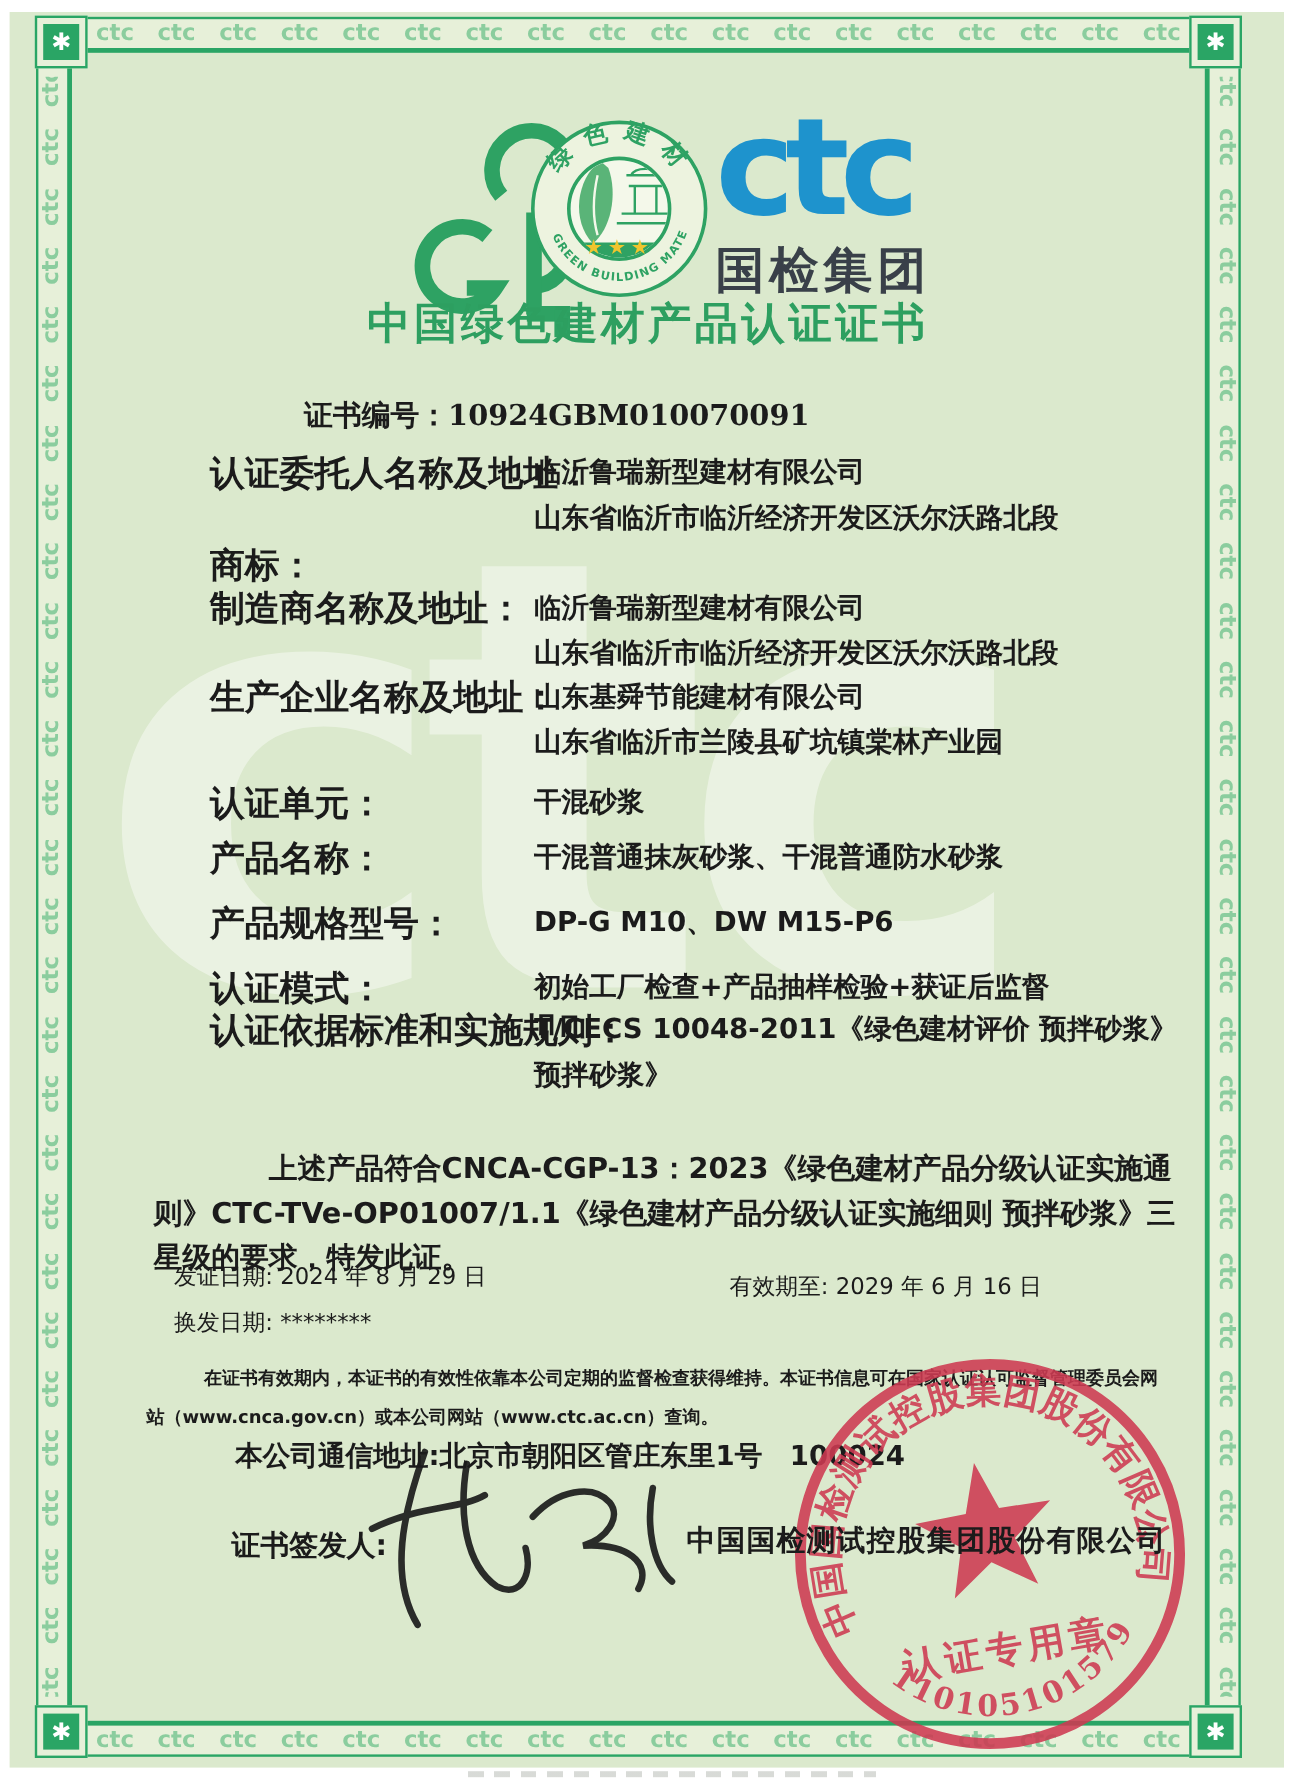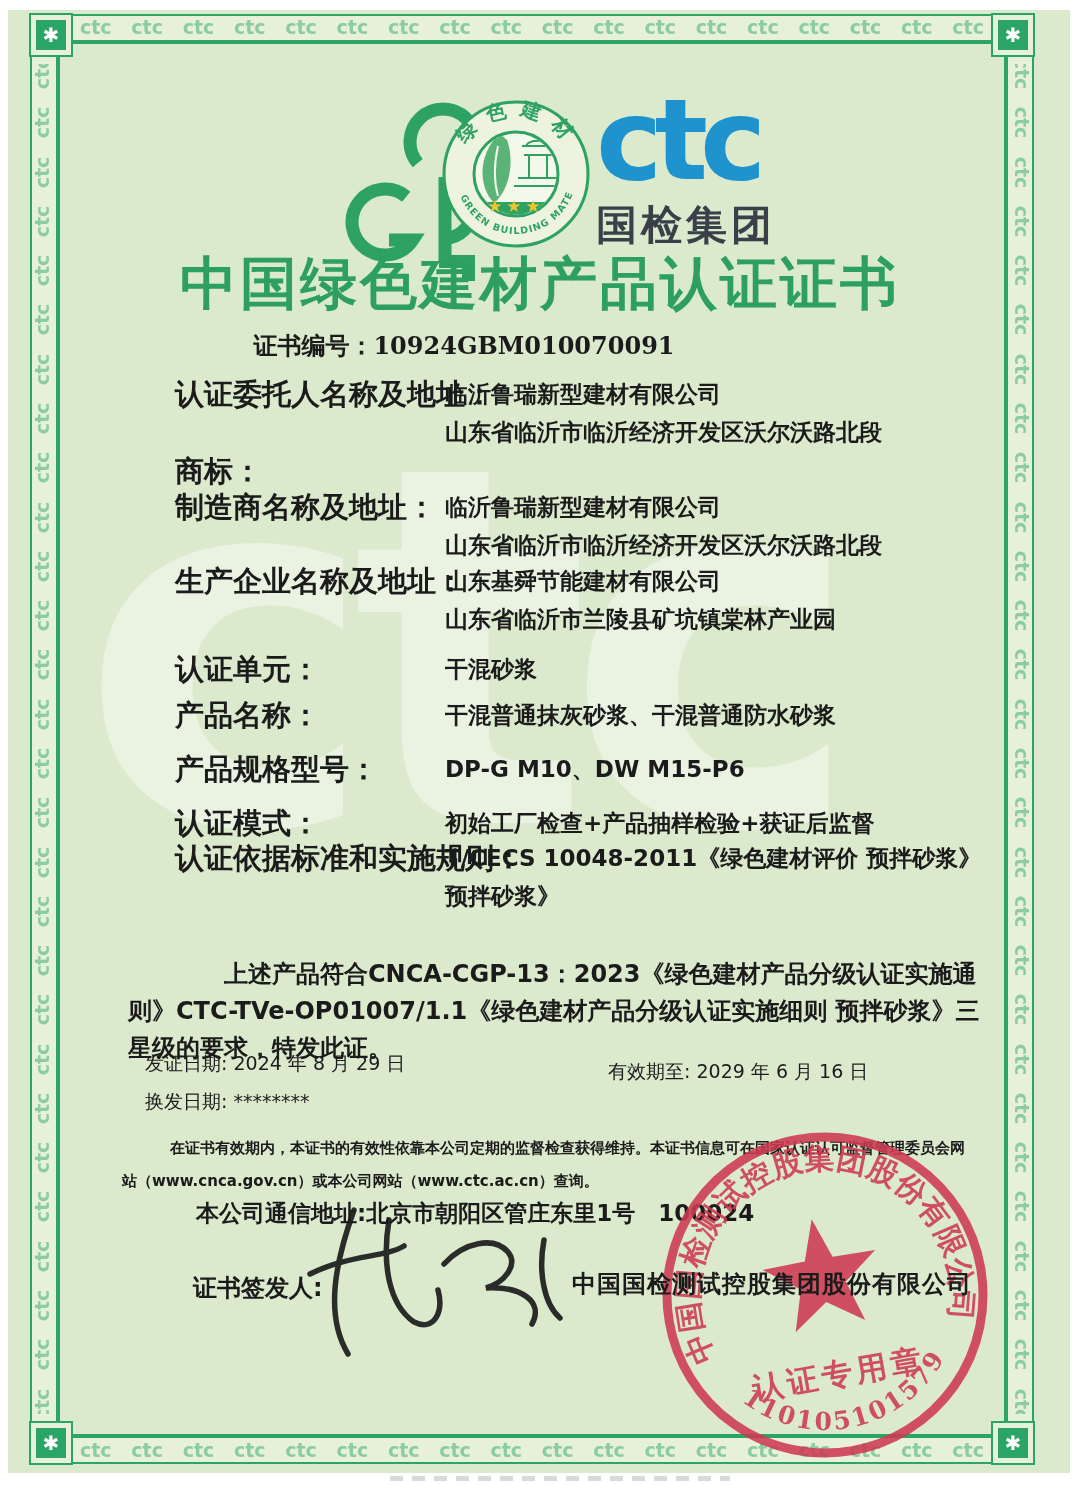--- a/index.html
+++ b/index.html
@@ -31,21 +31,21 @@
   .watermark{position:absolute;left:80px;top:400px;font-size:500px;font-weight:bold;line-height:1;
              letter-spacing:-25px;color:rgba(255,255,255,0.42);z-index:2;pointer-events:none;
              font-family:"DejaVu Sans",sans-serif;}
   
   .logo-gbp{position:absolute;left:333px;top:92px;z-index:3;}
   .logo-badge{position:absolute;left:440px;top:98px;z-index:3;}
   .logo-ctc{position:absolute;left:596px;top:84px;z-index:3;width:220px;}
   .ctc-word{font-size:112px;font-weight:800;letter-spacing:-8px;color:#1e93cd;line-height:1;
             font-family:"DejaVu Sans",sans-serif;}
   .ctc-sub{font-size:41px;font-weight:700;letter-spacing:4px;color:#394049;margin-top:2px;}
-  .title{position:absolute;left:0;top:246px;width:1080px;text-align:center;font-size:57px;
+  .title{position:absolute;left:0;top:246px;width:1080px;text-align:center;font-size:36px;
          font-weight:bold;color:#2d9f60;letter-spacing:3px;z-index:3;
          font-family:"DejaVu Serif","DejaVu Sans",serif;}
   .certno{position:absolute;left:0;top:330px;width:928px;text-align:center;font-size:24px;
           font-weight:700;z-index:3;}
   .certno .num{font-family:"DejaVu Serif",serif;}
   
   .frow{position:absolute;left:0;width:1080px;z-index:3;}
   .flabel{position:absolute;left:175px;font-size:29px;font-weight:600;white-space:nowrap;
           font-family:"DejaVu Serif","DejaVu Sans",serif;}
   .fvals{position:absolute;left:445px;font-size:23px;font-weight:700;line-height:38px;white-space:nowrap;}

